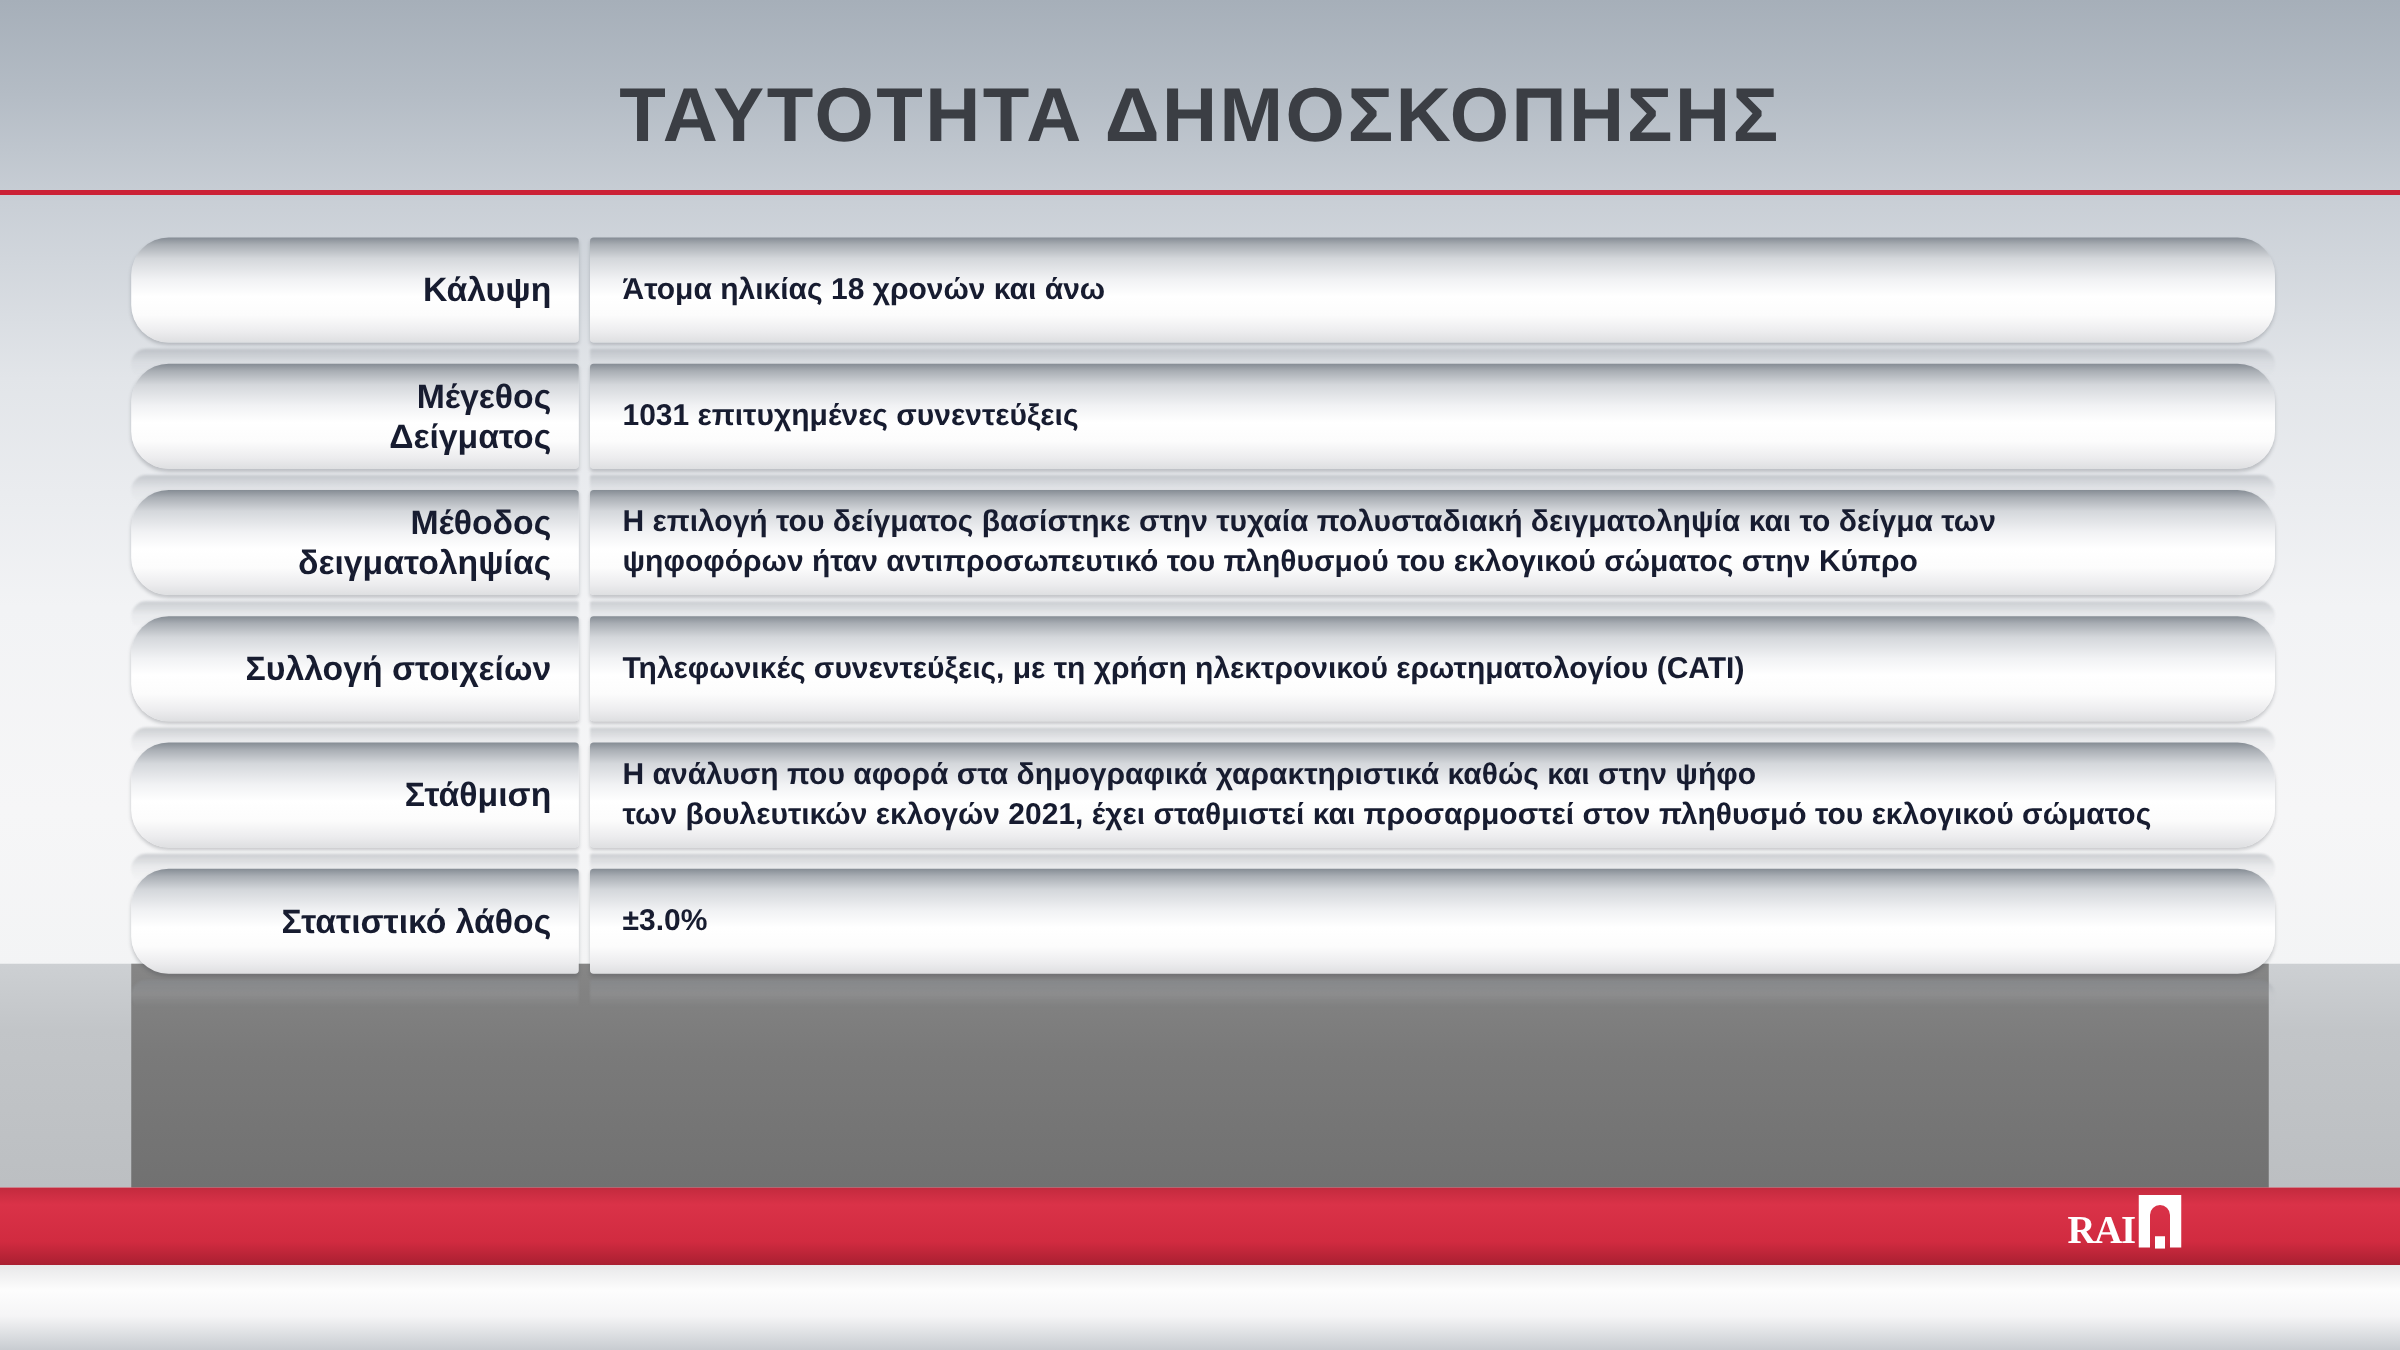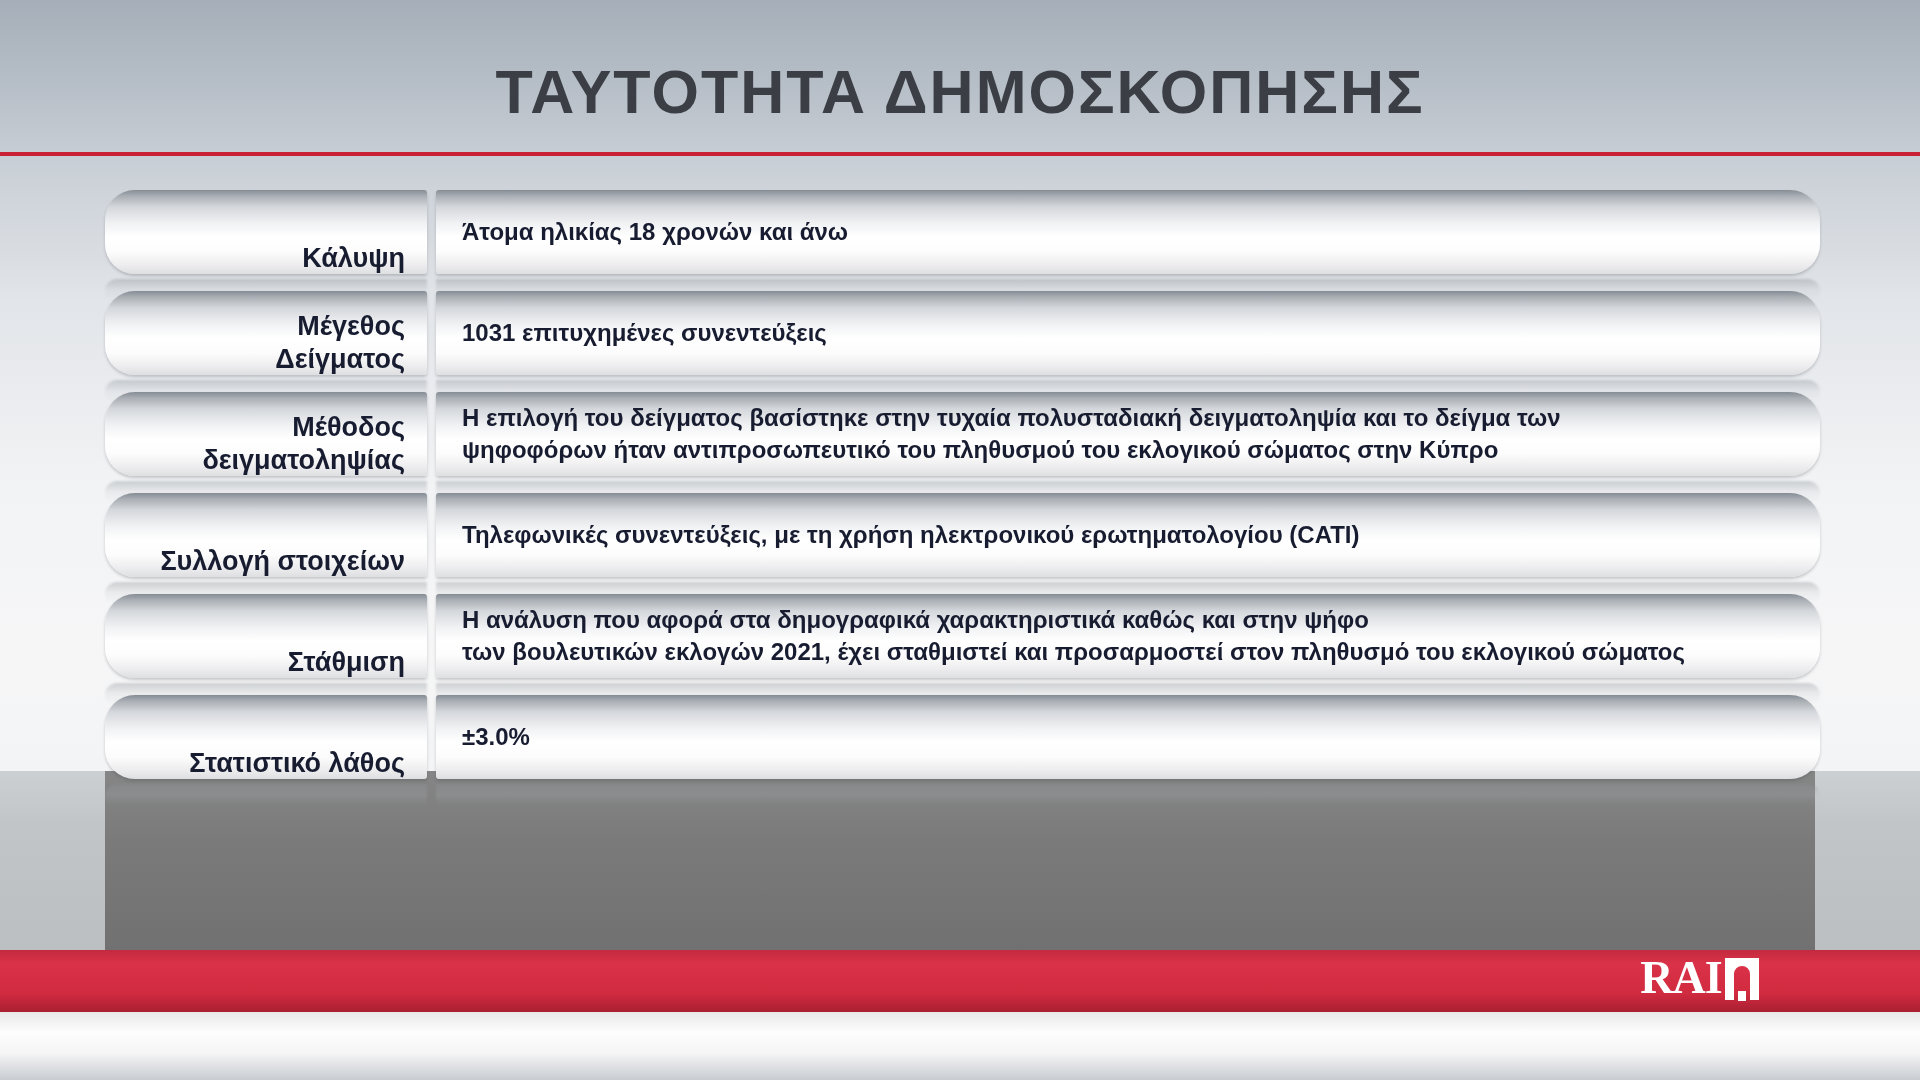--- a/index.html
+++ b/index.html
@@ -38,23 +38,22 @@
       #ffffff 56%, #fcfcfc 74%, #ececee 90%, #dedfe1 100%);
     box-shadow:0 2px 3px rgba(60,64,70,.25);
     display:flex;align-items:center;
   }
   .box::after{ 
     content:"";position:absolute;top:100%;margin-top:5px;left:0;right:0;height:24px;
     border-radius:inherit;filter:blur(1px);pointer-events:none;
     background:linear-gradient(180deg, rgba(138,144,151,.38) 0%, rgba(190,194,199,.18) 45%, rgba(255,255,255,0) 90%);
   }
   .label-box{
-    width:322px;border-radius:30px 3px 3px 30px;
+    width:358px;border-radius:30px 3px 3px 30px;
     justify-content:flex-end;
-    align-items:flex-end;
   }
   .value-box{
     flex:1;margin-left:9px;border-radius:3px 30px 30px 3px;
     justify-content:flex-start;
   }
   .label-box span{
     display:block;padding-right:22px;text-align:right;
     font-size:27px;font-weight:bold;line-height:1.2;
     color:#171c30;white-space:pre-line;
   }
@@ -77,21 +76,21 @@
     position:absolute;top:950px;left:0;width:1920px;height:62px;
     background:linear-gradient(180deg,#c32a3e 0%,#da3248 22%,#d12b40 70%,#a91f31 100%);
   }
   .logo{
     position:absolute;top:5px;right:125px;width:190px;height:54px;
     display:flex;flex-direction:column;align-items:center;
   }
   .logo-mark{display:flex;align-items:flex-end;line-height:1;}
   .logo-text{
     font-family:"Liberation Serif","DejaVu Serif",serif;
-    font-weight:bold;font-size:46px;color:#ffffff;
+    font-weight:bold;font-size:31px;color:#ffffff;
     letter-spacing:-1px;transform:scaleY(1.02);
   }
   .logo-glyph{margin-left:2px;display:block;}
   .logo-sub{
     margin-top:20px;font-size:11px;font-weight:normal;color:#f3dfe1;
     letter-spacing:6px;white-space:nowrap;
   }
   .footer-bottom{
     position:absolute;top:1012px;left:0;width:1920px;height:68px;
     background:linear-gradient(180deg,#e8e8e9 0%,#fdfdfd 30%,#f5f5f6 60%,#c8ccd1 100%);

